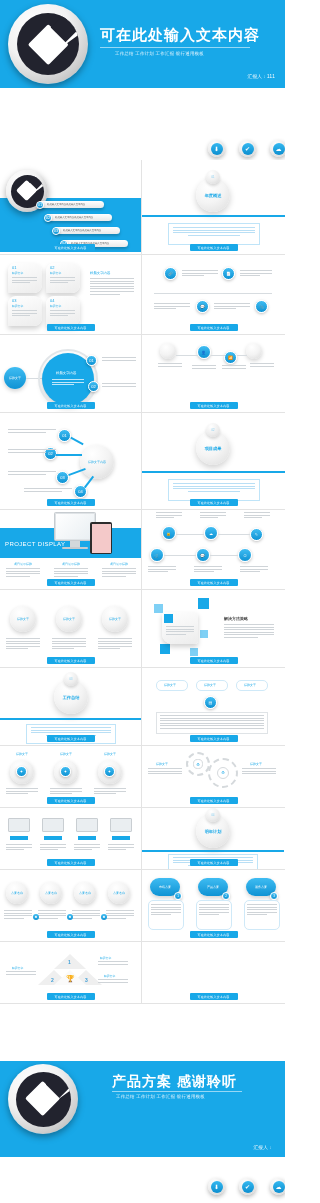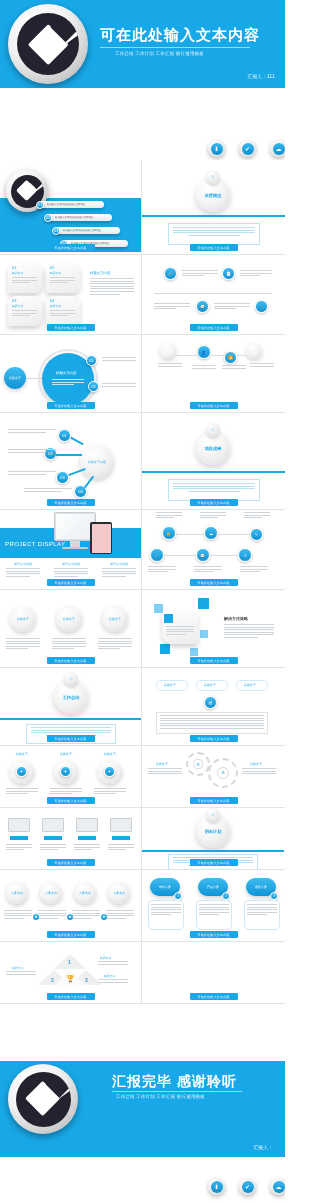--- a/index.html
+++ b/index.html
@@ -863,21 +863,21 @@
 
   <div class="hero ending" style="position:absolute; left:0; top:1061px;">
     <div class="hero-inner">
       <div class="logo" style="left:8px; top:3px; width:70px; height:70px;">
         <div class="inner" style="width:55px;height:55px;">
           <div class="diamond"></div>
           <div class="swoosh"></div>
           <div class="notch"></div>
         </div>
       </div>
-      <div class="hero-title" style="left:112px; top:12px; font-size:14px;">汇报完毕 感谢聆听</div>
+      <div class="hero-title" style="left:112px; top:12px; font-size:14px;">产品方案 感谢聆听</div>
       <div class="hero-rule" style="left:112px; top:30px; width:130px;"></div>
       <div class="hero-sub" style="left:116px; top:33px; font-size:4.4px;">工作总结 工作计划 工作汇报 银行通用模板</div>
       <div class="hero-presenter" style="right:12px; bottom:7px; font-size:4.6px;">汇报人：</div>
     </div>
   </div>
 
   <div class="badges" style="left:208px; top:1178px;">
     <div class="badge">
         <div class="core">⬇</div>
       </div>

